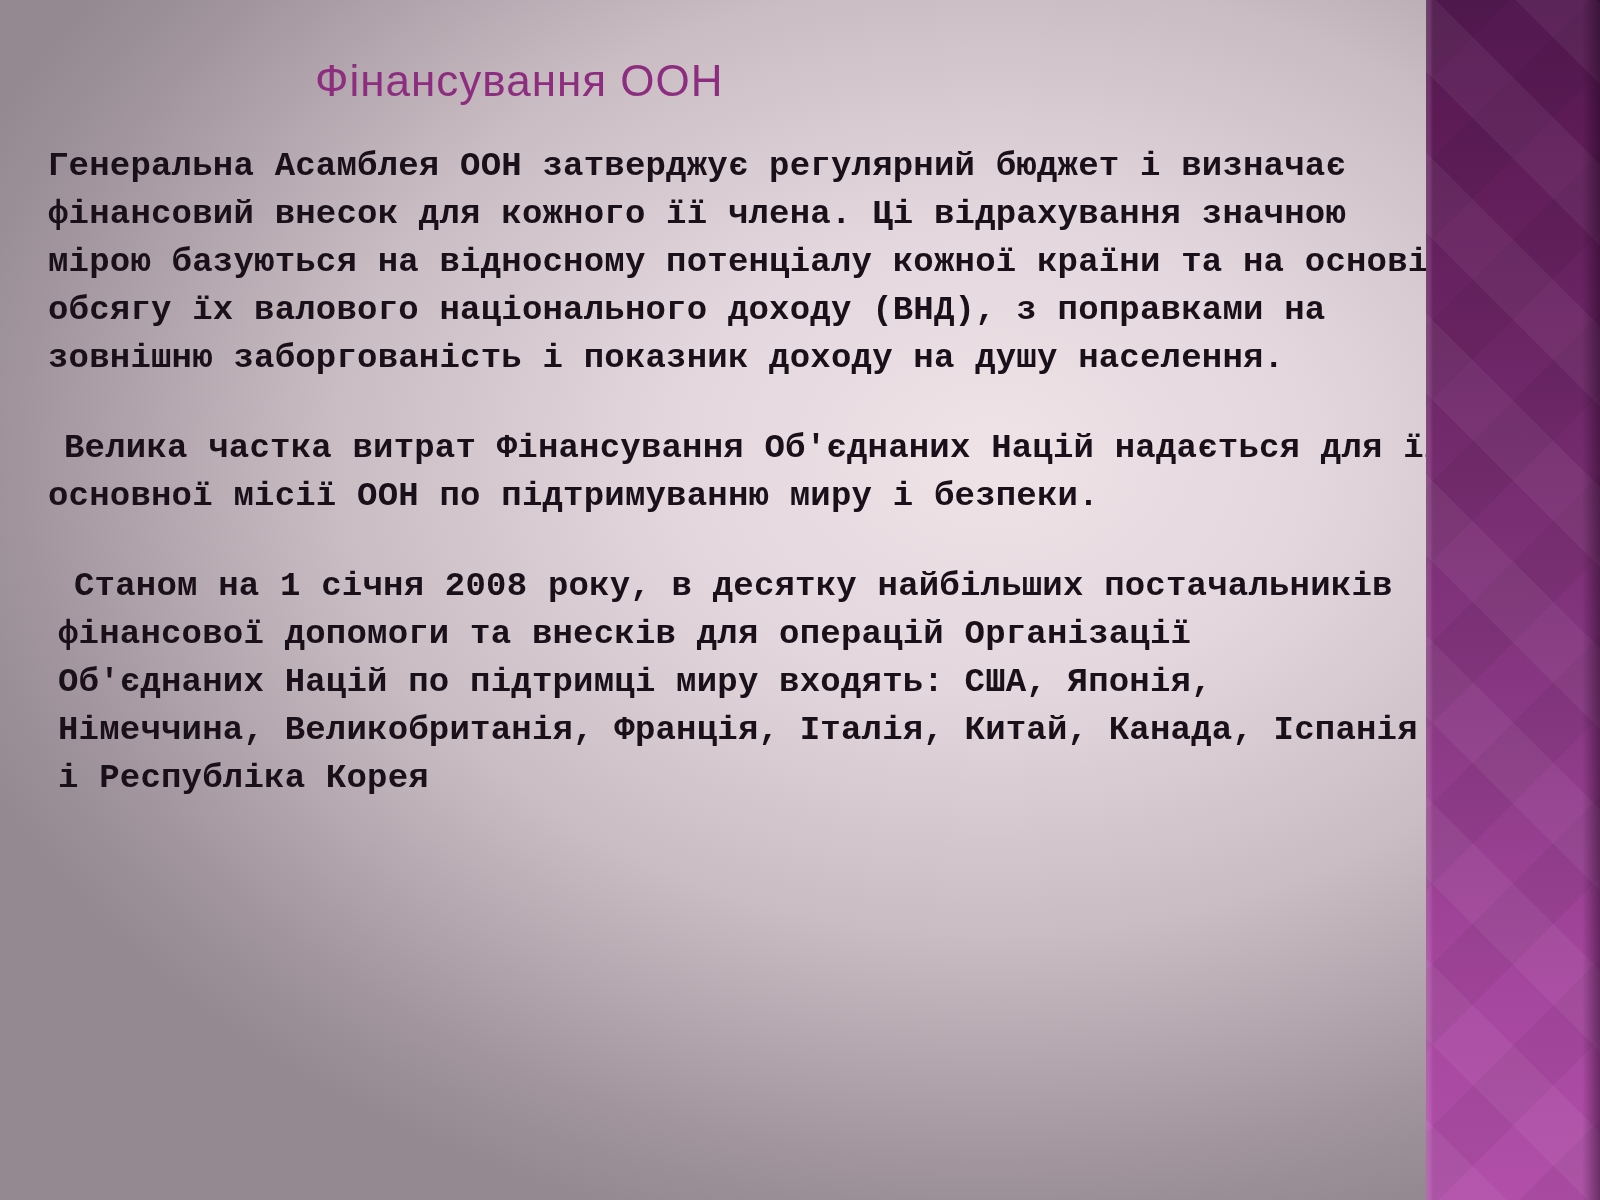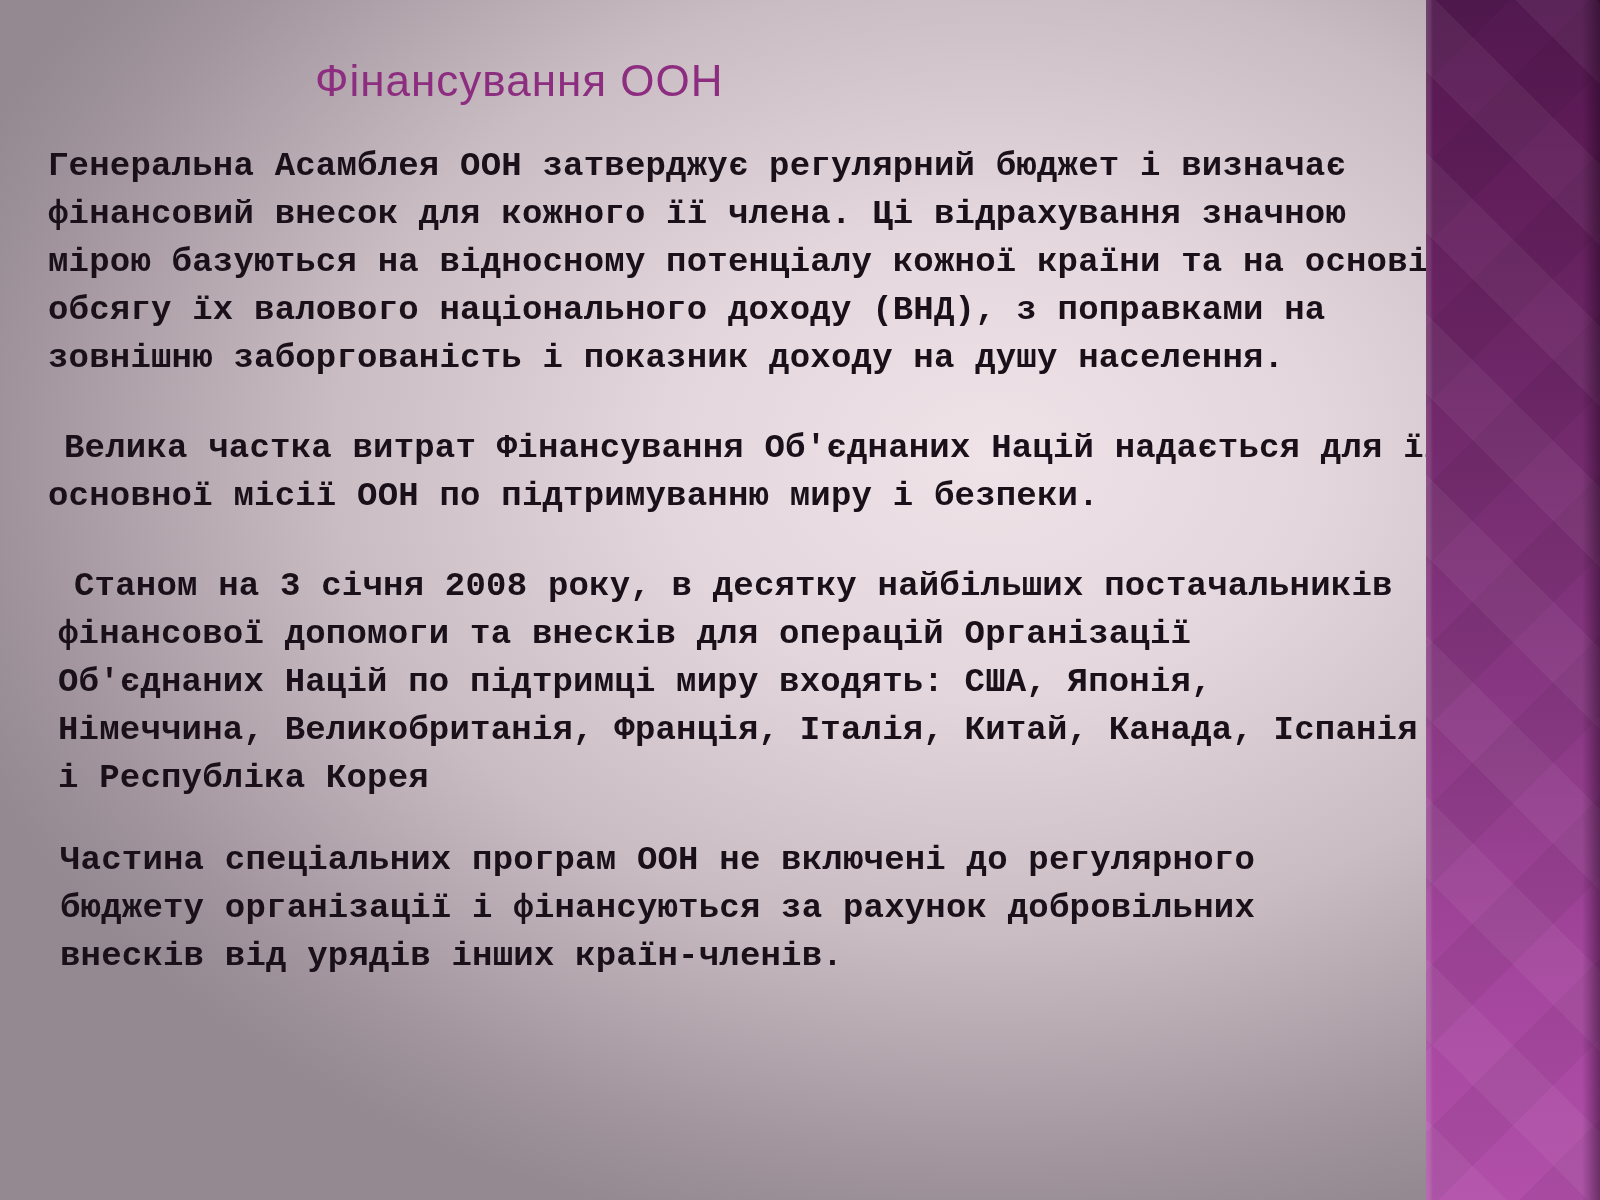--- a/index.html
+++ b/index.html
@@ -68,25 +68,22 @@
 
   <p class="para p1">Генеральна Асамблея ООН затверджує регулярний бюджет і визначає
 фінансовий внесок для кожного її члена. Ці відрахування значною
 мірою базуються на відносному потенціалу кожної країни та на основі
 обсягу їх валового національного доходу (ВНД), з поправками на
 зовнішню заборгованість і показник доходу на душу населення.</p>
 
   <p class="para p2">Велика частка витрат Фінансування Об'єднаних Націй надається для її
 основної місії ООН по підтримуванню миру і безпеки.</p>
 
-  <p class="para p3">Станом на 3 січня 2008 року, в десятку найбільших постачальників
+  <p class="para p3">Станом на 1 січня 2008 року, в десятку найбільших постачальників
 фінансової допомоги та внесків для операцій Організації
 Об'єднаних Націй по підтримці миру входять: США, Японія,
 Німеччина, Великобританія, Франція, Італія, Китай, Канада, Іспанія
 і Республіка Корея</p>
 
-  <p class="para p4">Частина спеціальних програм ООН не включені до регулярного
-бюджету організації і фінансуються за рахунок добровільних
-внесків від урядів інших країн-членів.</p>
 
   <div class="stripe"></div>
 
 </div>
 
 </body></html>

